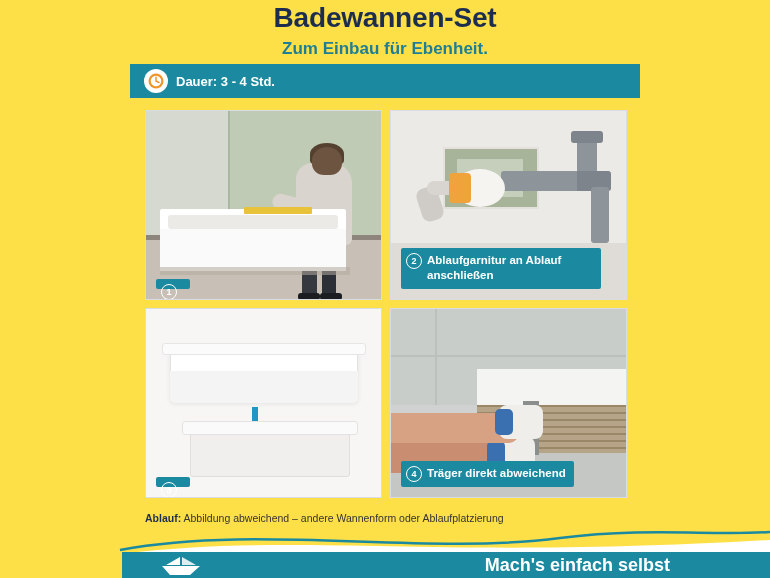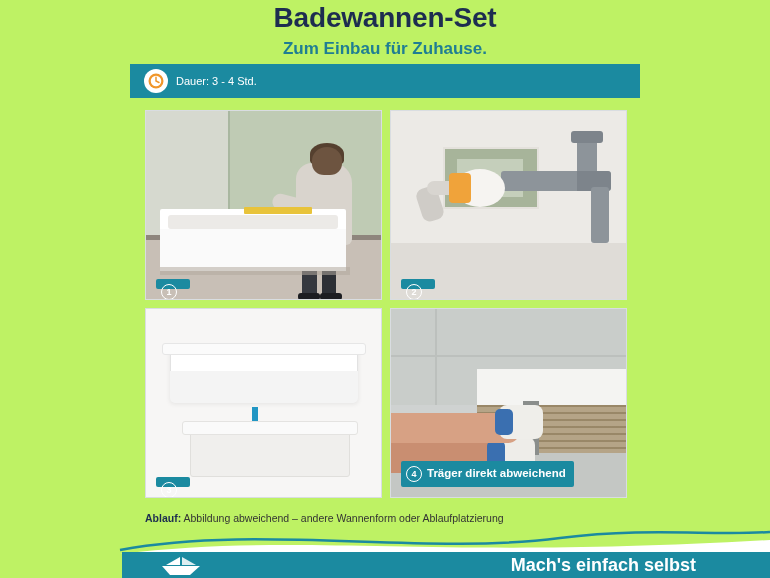--- a/index.html
+++ b/index.html
@@ -5,21 +5,21 @@
   * { box-sizing: border-box; margin: 0; padding: 0; }
   html, body {
     width: 770px; height: 578px;
     background: #ffffff;
     font-family: "Liberation Sans", sans-serif;
     overflow: hidden;
   }
   .page {
     position: relative;
     width: 770px; height: 578px;
-    background: #bef264;
+    background: #fde047;
   }
 
   
   .title {
     text-align: center;
     font-size: 28px;
     font-weight: bold;
     color: #1d2d50;
     letter-spacing: -0.2px;
     padding-top: 2px;
@@ -43,22 +43,22 @@
     padding: 0 14px;
   }
   .infobar-left, .infobar-right {
     display: flex;
     align-items: center;
     gap: 8px;
   }
   .infobar-right { margin-left: auto; }
   .infobar-label {
     color: #ffffff;
-    font-size: 11px;
-    font-weight: normal;
+    font-size: 13px;
+    font-weight: bold;
     white-space: nowrap;
   }
   .circ-icon {
     width: 24px; height: 24px;
     border-radius: 50%;
     background: #ffffff;
     display: flex;
     align-items: center;
     justify-content: center;
   }
@@ -201,37 +201,37 @@
   .footer {
     position: absolute;
     left: 122px; top: 552px;
     width: 648px; height: 26px;
     background: #1b8aa0;
     display: flex;
     align-items: center;
   }
   .footer-text {
     margin-left: auto;
-    margin-right: 74px;
+    margin-right: 100px;
     color: #ffffff;
     font-size: 18px;
     font-weight: bold;
   }
   .boat {
     position: absolute;
     left: 38px; top: 4px;
   }
 </style>
 </head>
 <body>
 
 <div class="page">
 
   <div class="title">Badewannen-Set</div>
-  <div class="subtitle">Zum Einbau für Zuhause.</div>
+  <div class="subtitle">Zum Einbau für Ebenheit.</div>
 
   <div class="infobar">
     <div class="infobar-left">
       <span class="circ-icon">
         <svg width="18" height="18" viewBox="0 0 24 24">
           <circle cx="12" cy="12" r="10" fill="#f0962b"></circle>
           <circle cx="12" cy="12" r="7" fill="#ffffff"></circle>
           <path d="M12 7 L12 12 L16 14" stroke="#f0962b" stroke-width="2" fill="none" stroke-linecap="round"></path>
         </svg>
       </span>
@@ -277,20 +277,21 @@
         <div class="pipe-j"></div>
         <div class="pipe-d"></div>
         <div class="hose2"></div>
         <div class="hose"></div>
         <div class="bowl"></div>
         <div class="flange"></div>
         <div class="floor2"></div>
       </div>
       <div class="caption">
         <span class="num">2</span>
+        <span>Ablaufgarnitur an Ablauf anschließen</span>
       </div>
     </div>
 
     <div class="cell">
       <div class="s3">
         <div class="tub-top"></div>
         <div class="tub-top-face"></div>
         <div class="tub-top-rim"></div>
         <div class="arrow-stem"></div>
         <div class="arrow-head"></div>

